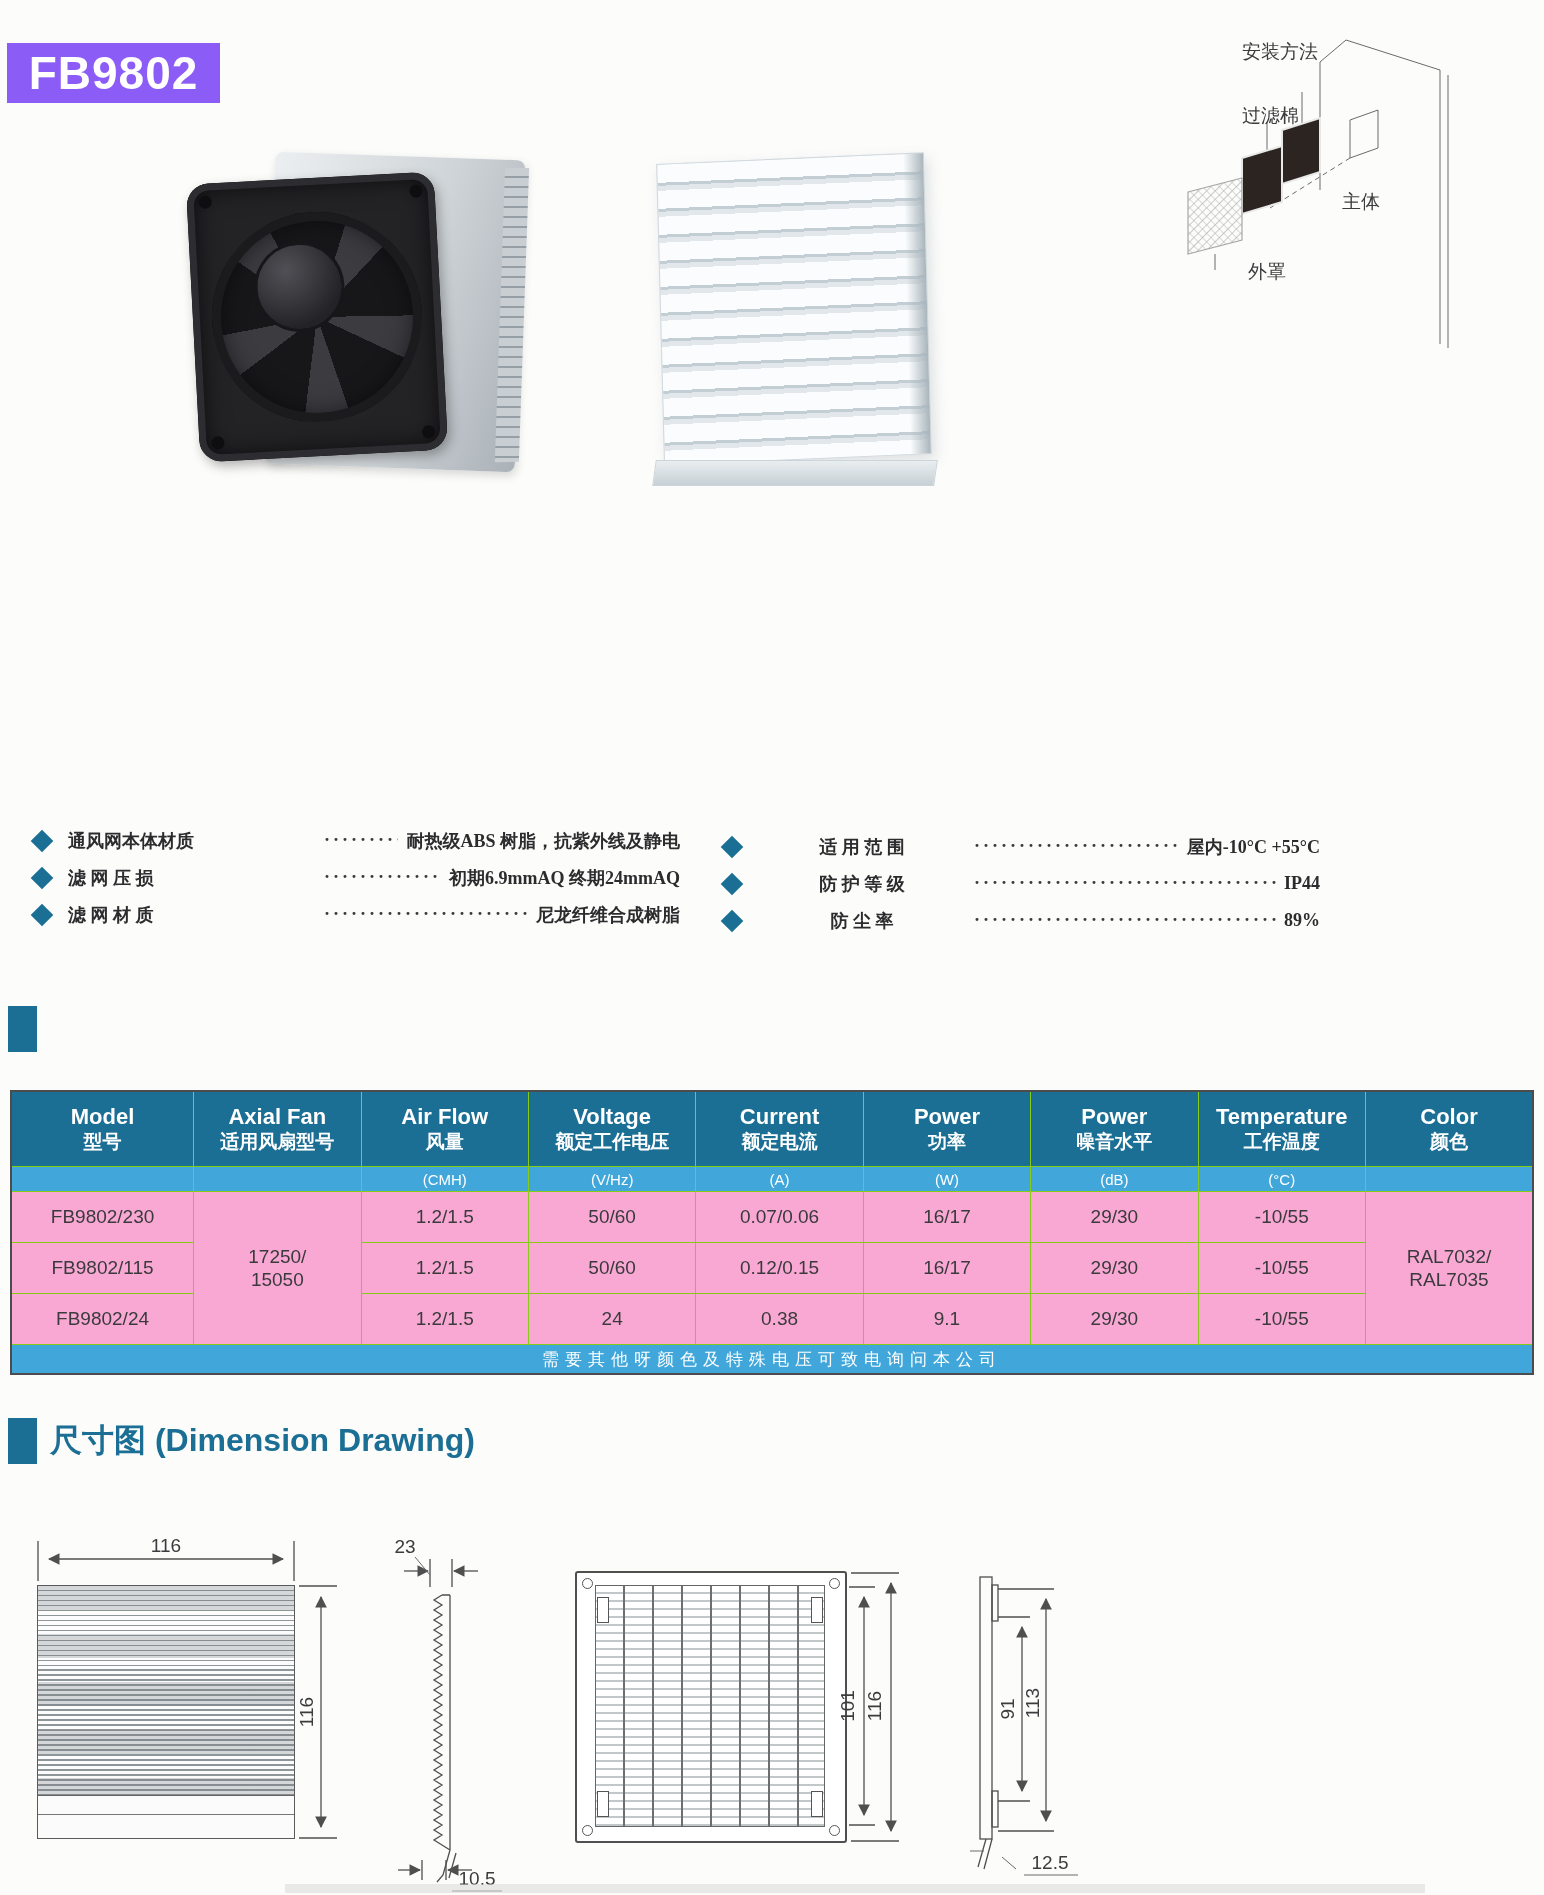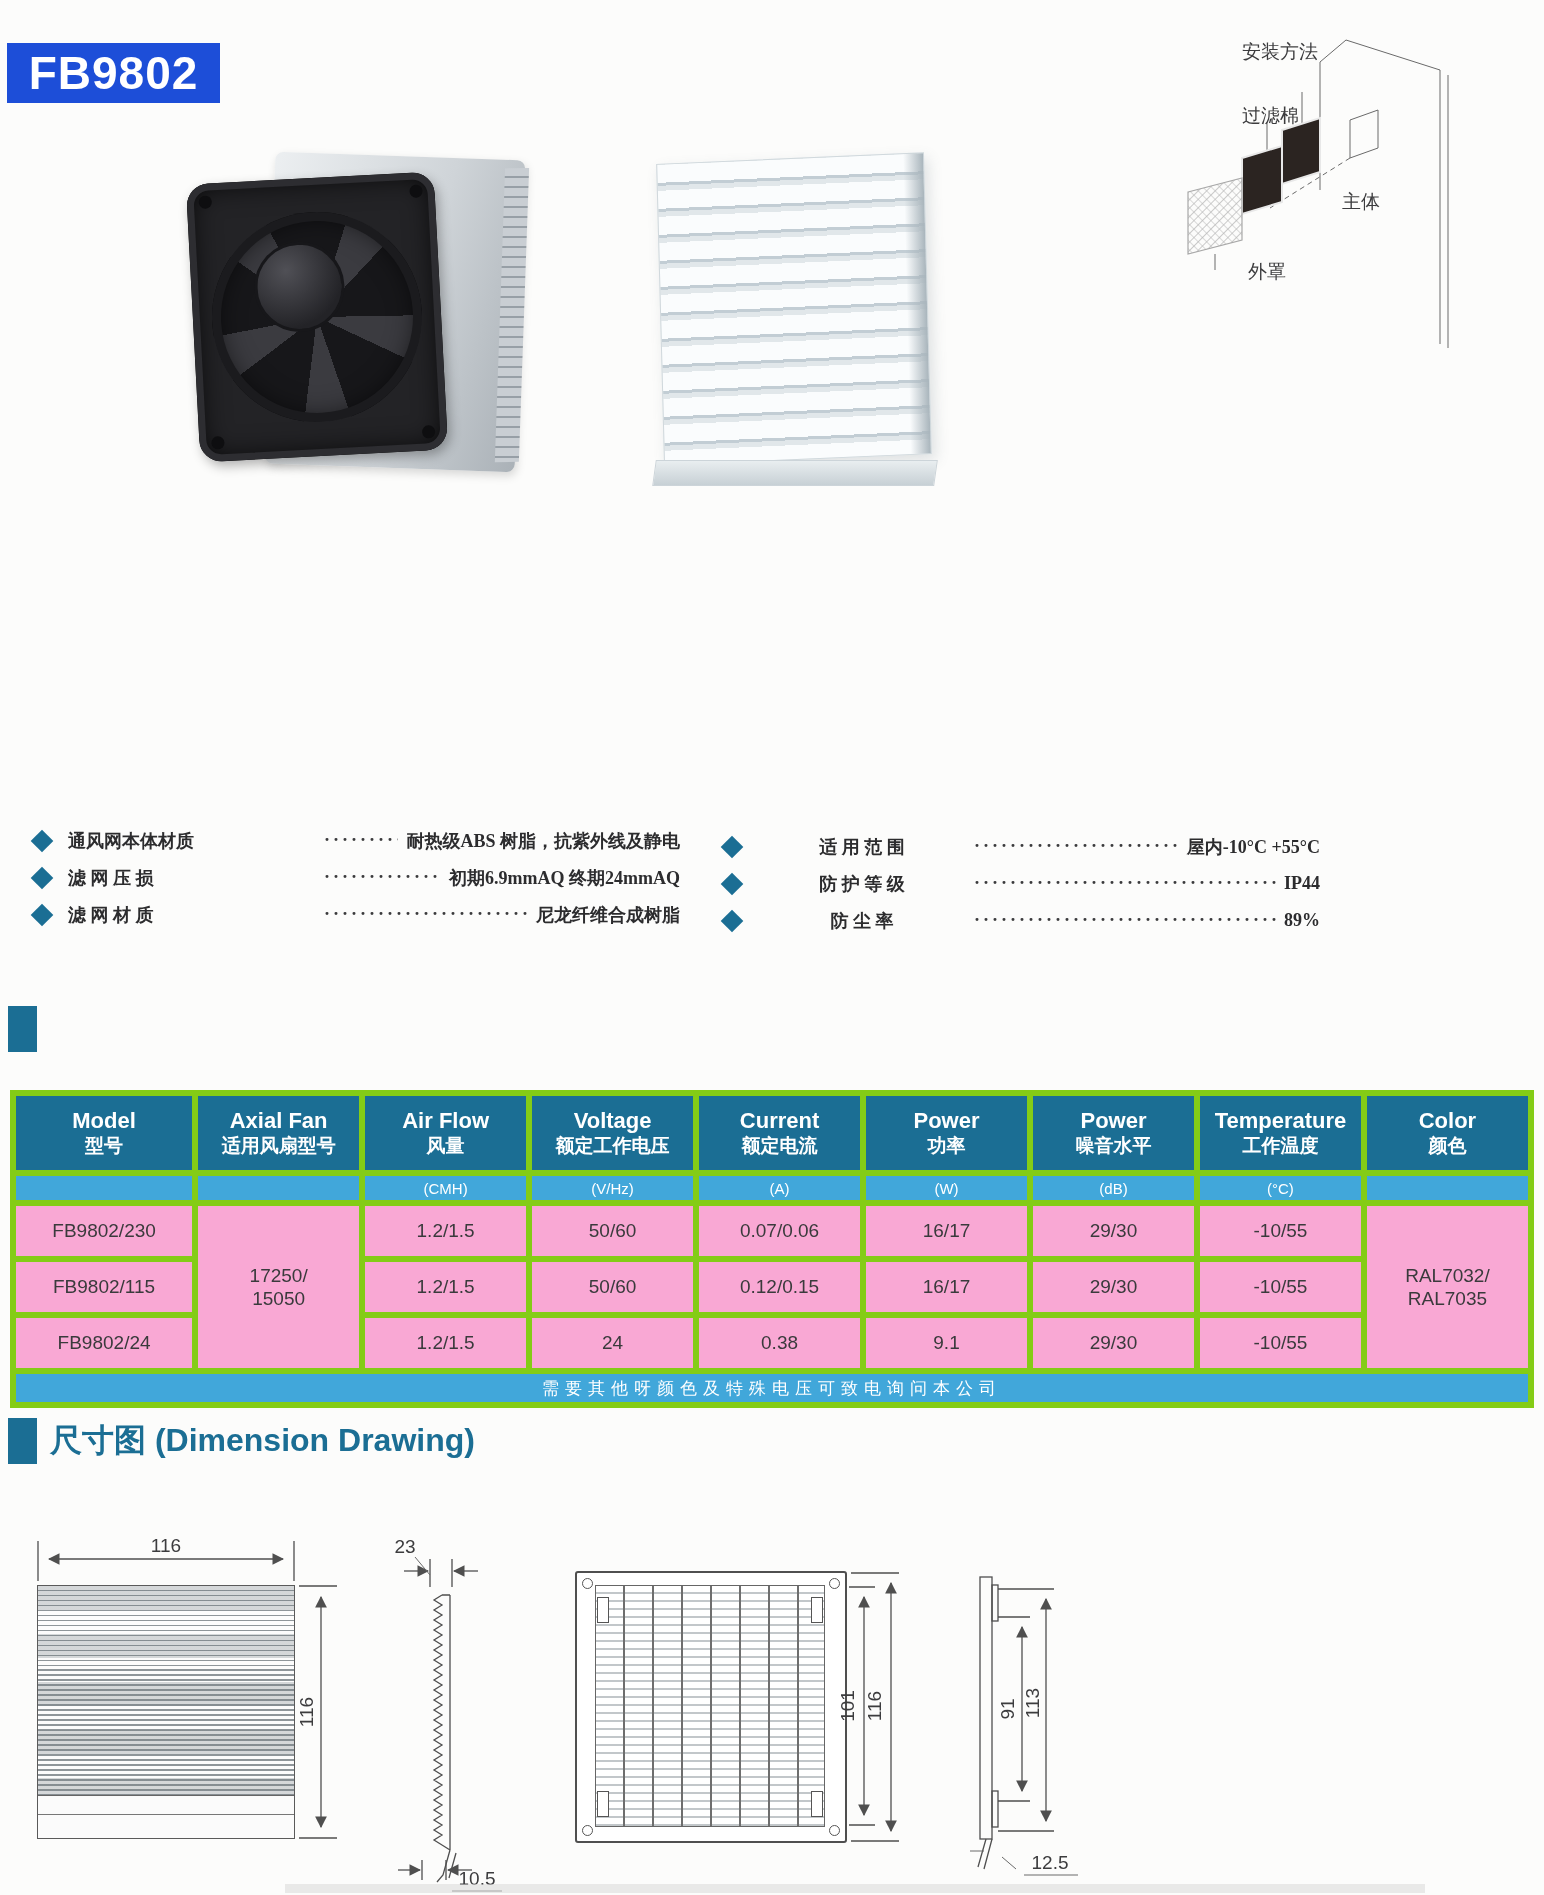--- a/index.html
+++ b/index.html
@@ -1,20 +1,20 @@
 <!DOCTYPE html>
 <html><head>
 <meta charset="utf-8">
 <style>
   html,body{margin:0;padding:0;background:#e8e8e8;}
   .page{position:relative;width:1544px;height:1895px;margin:0 auto;background:#fcfcfb;
         font-family:"Liberation Sans","DejaVu Sans",sans-serif;color:#2f2f31;overflow:hidden;}
 
   
-  .badge{position:absolute;left:7px;top:43px;width:213px;height:60px;background:#1d4ed8;
+  .badge{position:absolute;left:7px;top:43px;width:213px;height:60px;background:#8b5cf6;
          color:#fff;font-size:46px;font-weight:bold;display:flex;align-items:center;justify-content:center;
          letter-spacing:1px;}
 
   
   .photo-fan{position:absolute;left:185px;top:138px;width:350px;height:350px;}
   .fan-plate{position:absolute;left:85px;top:18px;width:250px;height:312px;border-radius:8px;
              background:linear-gradient(105deg,#eceff1 0%,#cfd4d8 55%,#aab1b7 100%);transform:rotate(2deg);
              box-shadow:2px 4px 10px rgba(0,0,0,.15);}
   .fan-fins{position:absolute;right:-4px;top:8px;width:24px;height:294px;
             background:repeating-linear-gradient(180deg,#c9ced3 0 8px,#979fa6 8px 10px);transform:skewY(-3deg);}
@@ -48,21 +48,21 @@
   .diamond{width:16px;height:16px;background:#1b6e94;transform:rotate(45deg);margin:0 18px 0 4px;flex:none;}
   .spec-label{white-space:nowrap;}
   .spec-dots{flex:1;overflow:hidden;white-space:nowrap;letter-spacing:3px;color:#3a3a3c;margin:0 8px;font-weight:bold;}
   .spec-value{white-space:nowrap;}
   .col-left .spec-label{width:248px;}
   .col-right .spec-label{width:208px;text-align:center;}
 
   
   .spec-table{position:absolute;left:10px;top:1090px;width:1524px;border-collapse:collapse;table-layout:fixed;
               border:2px solid #4c4c4c;}
-  .spec-table th,.spec-table td{border:6px solid #84cc16;text-align:center;vertical-align:middle;padding:0;}
+  .spec-table th,.spec-table td{border:1px solid #84cc16;text-align:center;vertical-align:middle;padding:0;}
   .spec-table thead th{background:#1b6e94;color:#fff;height:74px;}
   .th-en{font-size:22px;font-weight:bold;line-height:26px;}
   .th-zh{font-size:19px;font-weight:bold;line-height:24px;}
   .unit-row td{background:#41a7da;color:#fff;font-size:15px;height:24px;}
   .body-row td{height:50px;font-size:19px;color:#3a3a3c;background:#f9a8d4;}
   .merged-cell{font-size:19px;line-height:23px;color:#3a3a3c;}
   .note-row td{background:#41a7da;color:#fff;font-size:17px;height:28px;letter-spacing:6px;}
 
   
   .drawing{position:absolute;}

